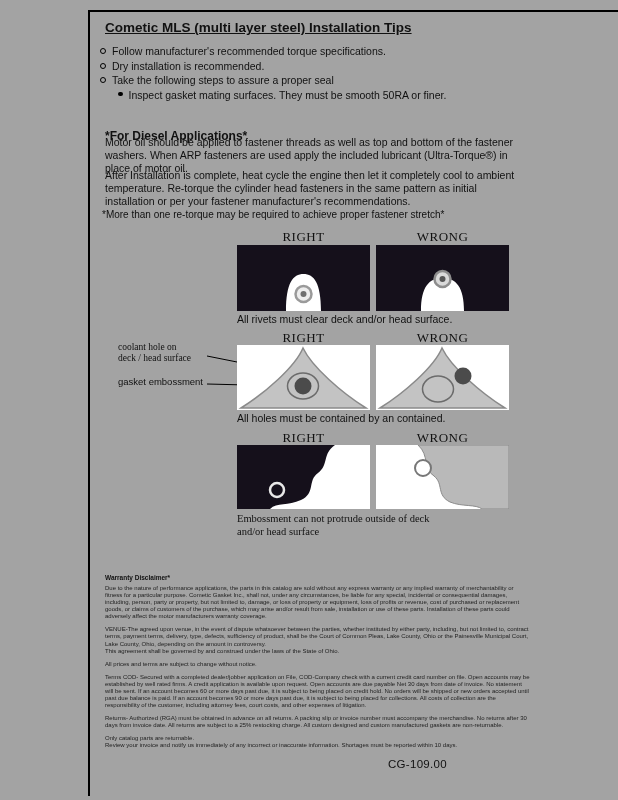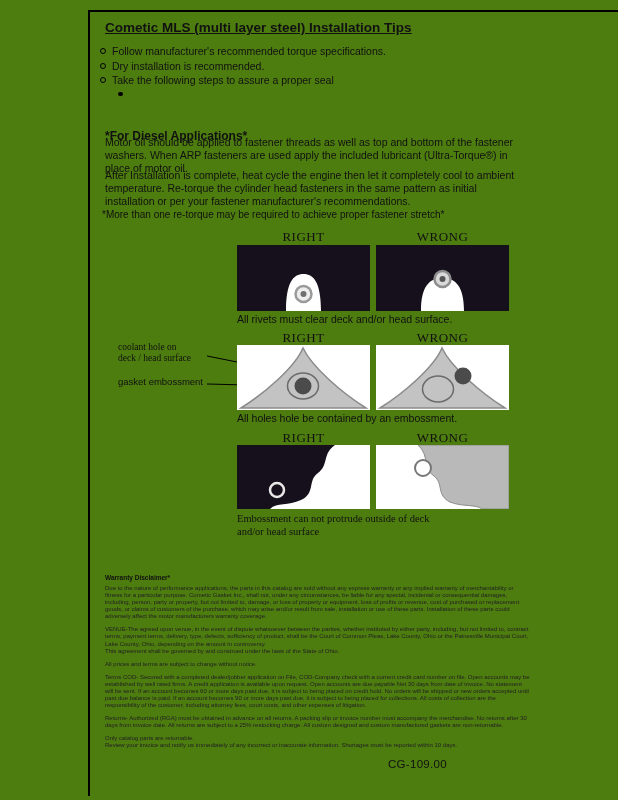--- a/index.html
+++ b/index.html
@@ -1,19 +1,19 @@
 <!DOCTYPE html>
 <html><head>
 <meta charset="utf-8">
 <style>
   html,body{margin:0;padding:0;background:#ffffff;}
   .page{
     position:relative;
     width:618px;height:800px;
-    background:#4d7c0f;
+    background:#a3a3a3;
     font-family:"Liberation Sans", sans-serif;
     color:#111;
     overflow:hidden;
   }
   .border-top{position:absolute;left:88px;top:10px;width:530px;height:2px;background:#000;}
   .border-left{position:absolute;left:88px;top:10px;width:2px;height:786px;background:#000;}
 
   .title{
     position:absolute;left:105px;top:20px;width:480px;
     font-size:13.5px;font-weight:bold;
@@ -73,20 +73,21 @@
     <div class="b-row">
       <span class="ring"></span>
       <span>Dry installation is recommended.</span>
     </div>
     <div class="b-row">
       <span class="ring"></span>
       <span>Take the following steps to assure a proper seal</span>
     </div>
     <div class="b-row sub">
       <span class="dot"></span>
+      <span>Inspect gasket mating surfaces.  They must be smooth 50RA or finer.</span>
     </div>
   </div>
 
   <div class="diesel-heading">*For Diesel Applications*</div>
   <div class="para para2">After Installation is complete, heat cycle the engine then let it completely cool to ambient temperature. Re-torque the cylinder head fasteners in the same pattern as initial installation or per your fastener manufacturer's recommendations.</div>
   <div class="para para1">Motor oil should be applied to fastener threads as well as top and bottom of the fastener washers. When ARP fasteners are used apply the included lubricant (Ultra-Torque®) in place of motor oil.</div>
   <div class="retorque-note">*More than one re-torque may be required to achieve proper fastener stretch*</div>
 
   <div class="hdr r1 colL">RIGHT</div>
   <div class="hdr r1 colR">WRONG</div>
@@ -129,21 +130,21 @@
     </svg>
   </div>
   <div class="dbox r2 colR">
     <svg width="133" height="65" viewBox="0 0 133 65">
       <rect width="133" height="65" fill="#ffffff"></rect>
       <path d="M66,3 C58,22 28,48 4,63 L129,63 C105,48 75,22 66,3 Z" fill="#c3c3c3" stroke="#8a8a8a" stroke-width="1.5"></path>
       <ellipse cx="62" cy="44" rx="15.5" ry="13" fill="none" stroke="#6b6b6b" stroke-width="1.5"></ellipse>
       <circle cx="87" cy="31" r="8.5" fill="#4b4b4b"></circle>
     </svg>
   </div>
-  <div class="caption cap2">All holes hole be contained by an embossment.</div>
+  <div class="caption cap2">All holes must be contained by an contained.</div>
 
   <div class="hdr r3 colL">RIGHT</div>
   <div class="hdr r3 colR">WRONG</div>
 
   <div class="dbox r3 colL">
     <svg width="133" height="64" viewBox="0 0 133 64">
       <rect width="133" height="64" fill="#ffffff"></rect>
       <path d="M0,0 H98 C85,9 92,20 81,28 C70,36 79,48 64,55 C51,61 40,57 33,64 H0 Z" fill="#15101b"></path>
       <circle cx="40" cy="45" r="7" fill="none" stroke="#e8e8e8" stroke-width="2.5"></circle>
     </svg>

